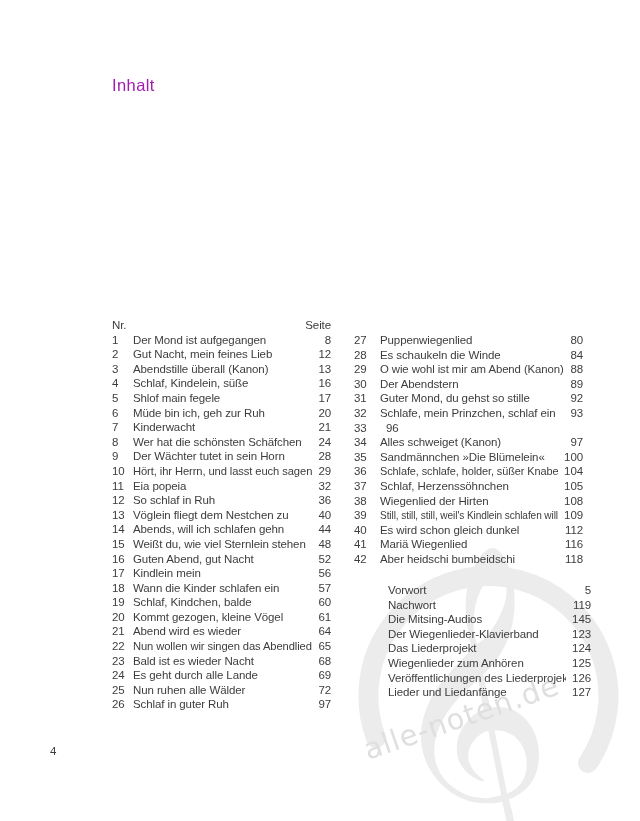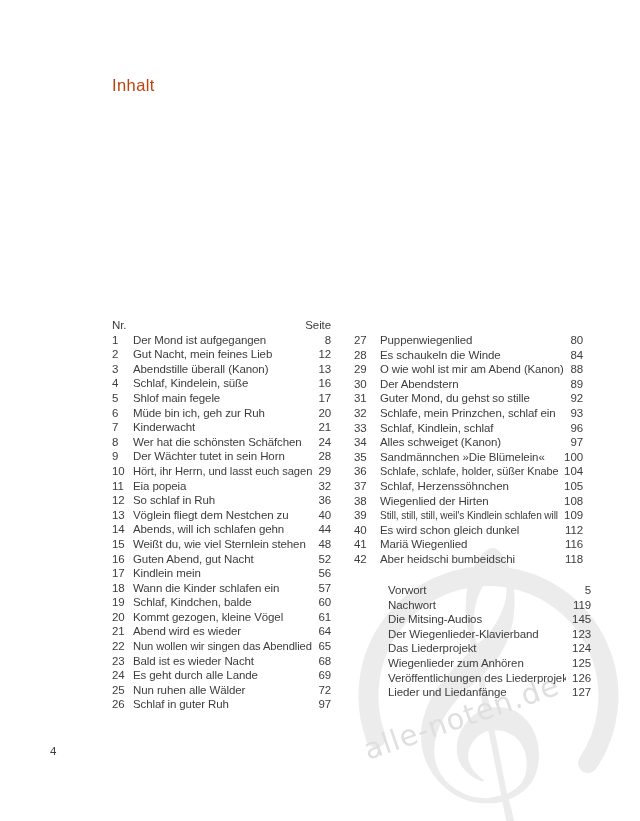--- a/index.html
+++ b/index.html
@@ -6,21 +6,21 @@
   .page{
     position:relative;
     width:640px;height:821px;
     background:#ffffff;
     overflow:hidden;
     font-family:"Liberation Sans",sans-serif;
     color:#3d3d3d;
   }
   .title{
     position:absolute;left:112px;top:76px;
-    font-size:16.5px;font-weight:400;color:#c2410c;
+    font-size:16.5px;font-weight:400;color:#a21caf;
     letter-spacing:.4px;margin:0;
   }
   .wm{position:absolute;left:348px;top:548px;width:292px;height:273px;}
   .col{position:absolute;}
   .colL{left:112px;top:318px;width:219px;}
   .colR{left:354px;top:333px;width:229px;}
   .colX{left:362px;top:583px;width:229px;}
   .row{
     display:flex;align-items:baseline;
     height:14.6px;line-height:14.6px;
@@ -250,21 +250,20 @@
         </div>
 
         <div class="row">
           <span class="no">32</span>
           <span class="tw"><span class="fit">Schlafe, mein Prinzchen, schlaf ein</span></span>
           <span class="pg">93</span>
         </div>
 
         <div class="row">
           <span class="no">33</span>
-          <span class="tw"><span class="fit">Schlaf, Kindlein, schlaf</span></span>
           <span class="pg">96</span>
         </div>
 
         <div class="row">
           <span class="no">34</span>
           <span class="tw"><span class="fit">Alles schweiget (Kanon)</span></span>
           <span class="pg">97</span>
         </div>
 
         <div class="row">

